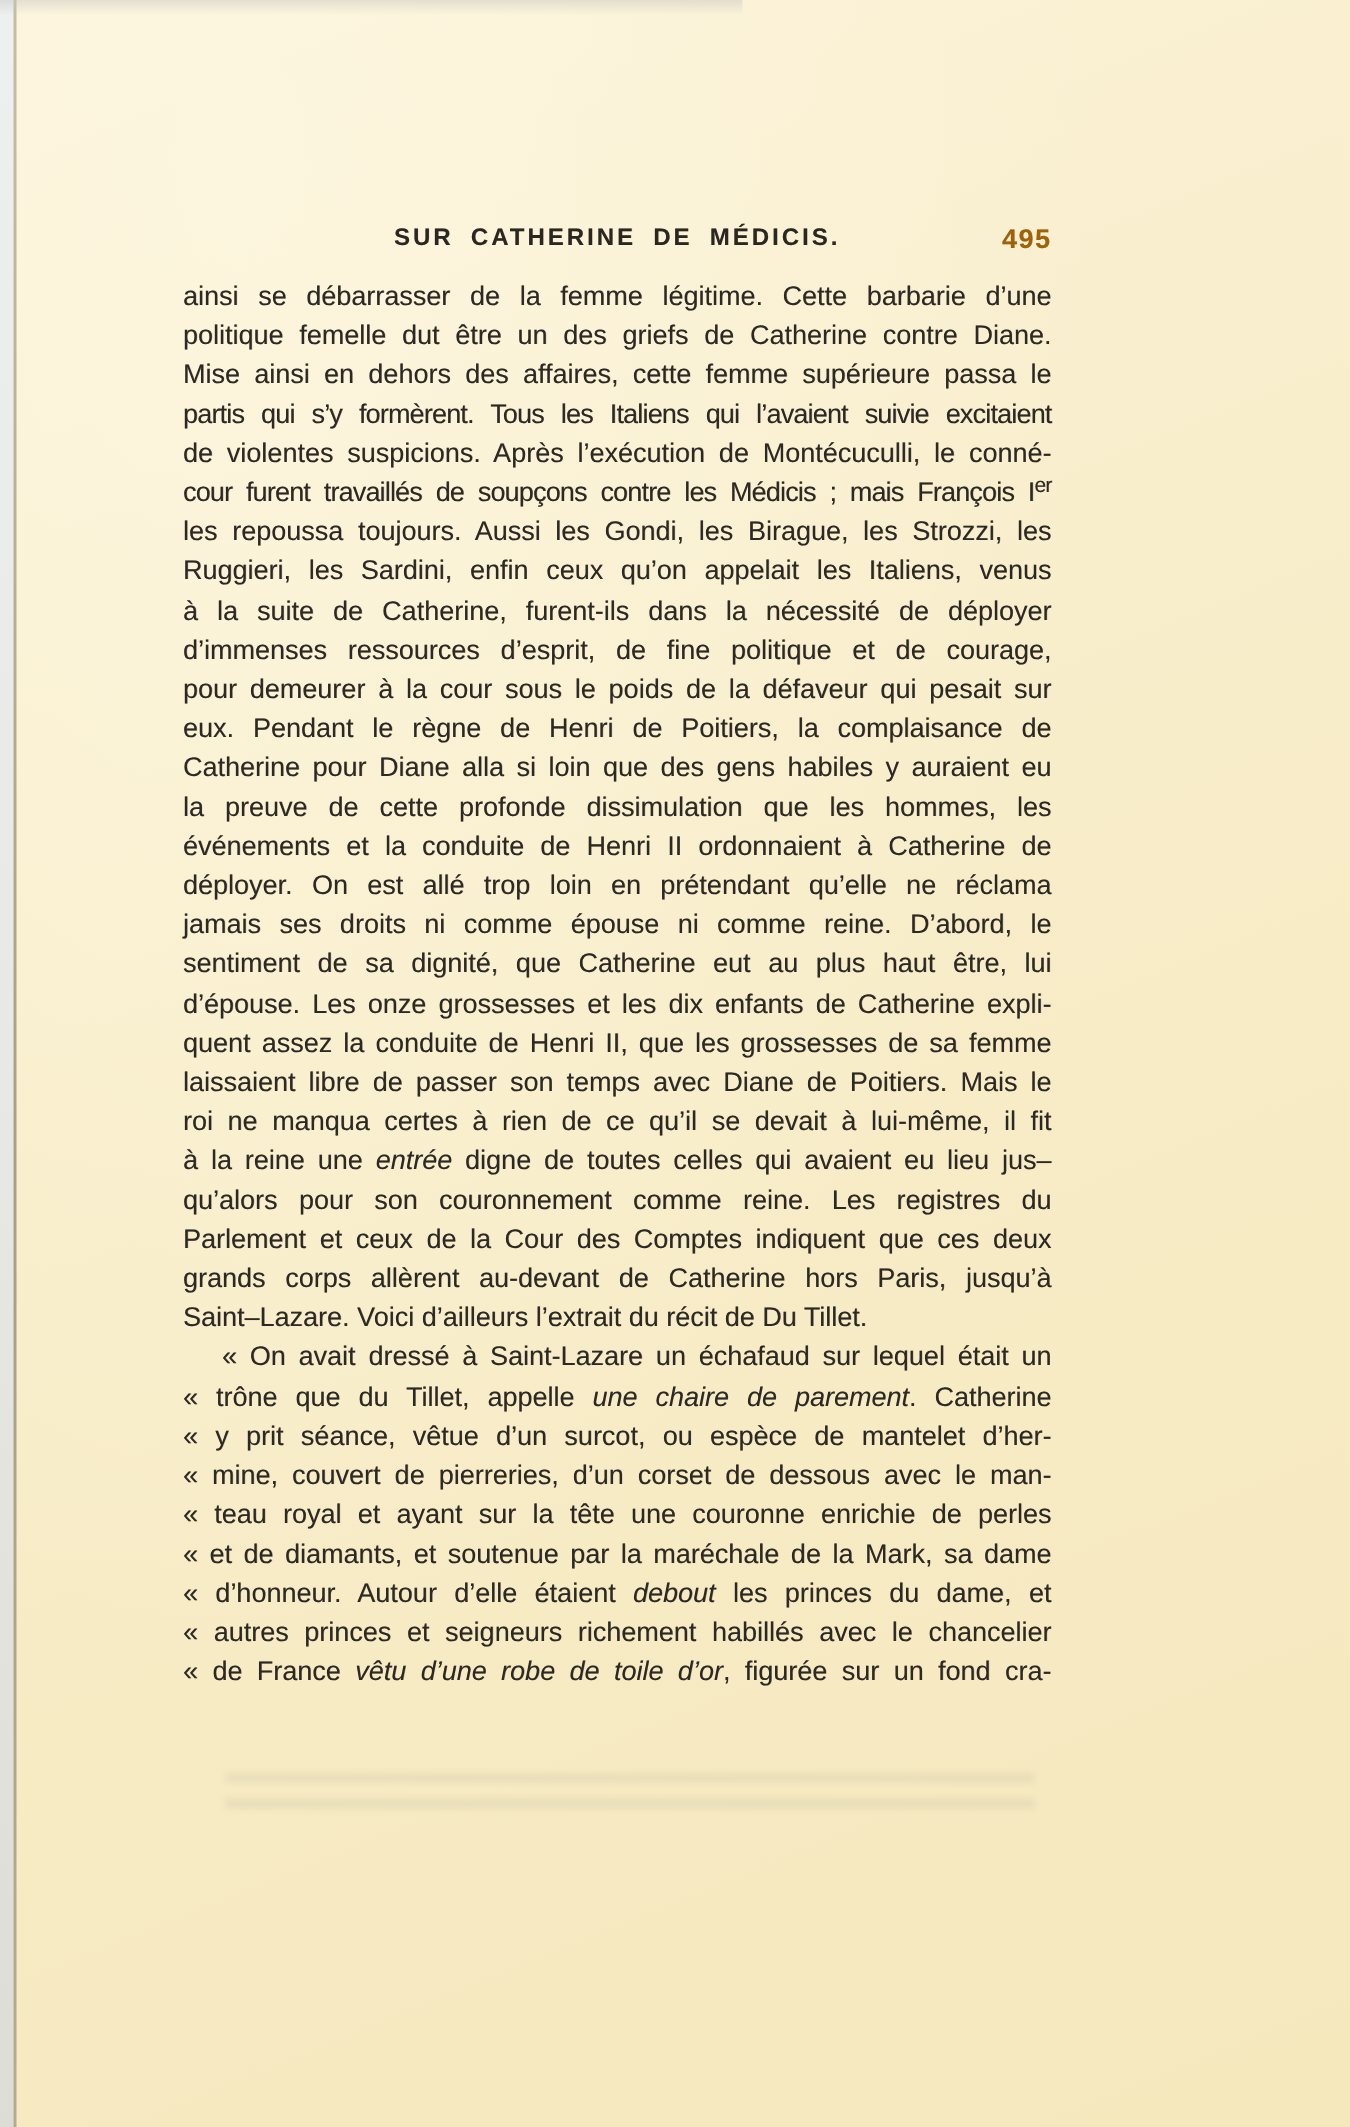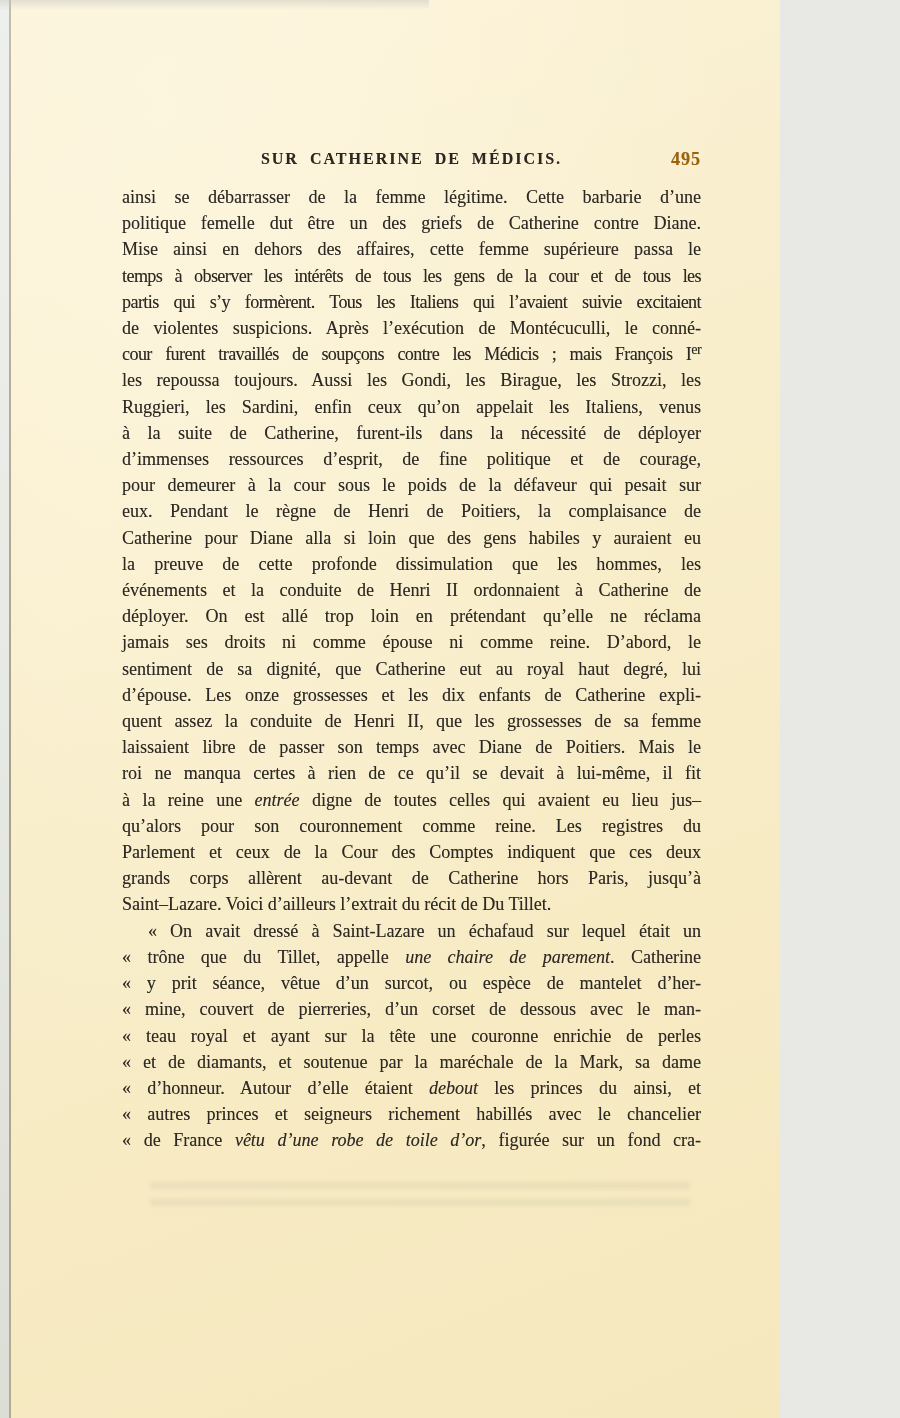--- a/index.html
+++ b/index.html
@@ -2,24 +2,24 @@
 <html><head>
 <meta charset="utf-8">
 <style>
   html, body {
     margin: 0;
     padding: 0;
     background: #e8e9e4;
   }
   .scan {
     position: relative;
-    width: 780px;
+    width: 900px;
     height: 1418px;
     overflow: hidden;
-    font-family: Liberation Serif, serif;
+    font-family: Liberation Sans, sans-serif;
   }
   
   .edge-strip {
     position: absolute;
     left: 0; top: 0; bottom: 0;
     width: 9px;
     background: linear-gradient(to bottom, #eef0ef 0%, #e7e9e4 50%, #dcddd5 100%);
     z-index: 2;
   }
   .edge-line {
@@ -120,49 +120,48 @@
 
   <div class="page-column">
     <div class="running-head">
       <span class="head-title">SUR CATHERINE DE MÉDICIS.</span>
       <span class="page-number">495</span>
     </div>
     <div class="body-text">
         <div class="line"><span>ainsi se débarrasser de la femme légitime. Cette barbarie d’une</span></div>
         <div class="line"><span>politique femelle dut être un des griefs de Catherine contre Diane.</span></div>
         <div class="line"><span>Mise ainsi en dehors des affaires, cette femme supérieure passa le</span></div>
-        <div class="line tight"><span>temps à observer les intérêts de tous les gens de la cour et de tous les</span></div>
         <div class="line tight"><span>partis qui s’y formèrent. Tous les Italiens qui l’avaient suivie excitaient</span></div>
         <div class="line"><span>de violentes suspicions. Après l’exécution de Montécuculli, le conné-</span></div>
         <div class="line tight"><span>cour furent travaillés de soupçons contre les Médicis ; mais François I</span><sup>er</sup></div>
         <div class="line"><span>les repoussa toujours. Aussi les Gondi, les Birague, les Strozzi, les</span></div>
         <div class="line"><span>Ruggieri, les Sardini, enfin ceux qu’on appelait les Italiens, venus</span></div>
         <div class="line"><span>à la suite de Catherine, furent-ils dans la nécessité de déployer</span></div>
         <div class="line"><span>d’immenses ressources d’esprit, de fine politique et de courage,</span></div>
         <div class="line"><span>pour demeurer à la cour sous le poids de la défaveur qui pesait sur</span></div>
         <div class="line"><span>eux. Pendant le règne de Henri de Poitiers, la complaisance de</span></div>
         <div class="line"><span>Catherine pour Diane alla si loin que des gens habiles y auraient eu</span></div>
         <div class="line"><span>la preuve de cette profonde dissimulation que les hommes, les</span></div>
         <div class="line"><span>événements et la conduite de Henri II ordonnaient à Catherine de</span></div>
         <div class="line"><span>déployer. On est allé trop loin en prétendant qu’elle ne réclama</span></div>
         <div class="line"><span>jamais ses droits ni comme épouse ni comme reine. D’abord, le</span></div>
-        <div class="line"><span>sentiment de sa dignité, que Catherine eut au royal haut degré, lui</span></div>
+        <div class="line"><span>sentiment de sa dignité, que Catherine eut au plus haut être, lui</span></div>
         <div class="line"><span>d’épouse. Les onze grossesses et les dix enfants de Catherine expli-</span></div>
         <div class="line"><span>quent assez la conduite de Henri II, que les grossesses de sa femme</span></div>
         <div class="line"><span>laissaient libre de passer son temps avec Diane de Poitiers. Mais le</span></div>
         <div class="line"><span>roi ne manqua certes à rien de ce qu’il se devait à lui-même, il fit</span></div>
         <div class="line"><span>à la reine une </span><em>entrée</em><span> digne de toutes celles qui avaient eu lieu jus–</span></div>
         <div class="line"><span>qu’alors pour son couronnement comme reine. Les registres du</span></div>
         <div class="line"><span>Parlement et ceux de la Cour des Comptes indiquent que ces deux</span></div>
         <div class="line"><span>grands corps allèrent au-devant de Catherine hors Paris, jusqu’à</span></div>
         <div class="line end"><span>Saint–Lazare. Voici d’ailleurs l’extrait du récit de Du Tillet.</span></div>
         <div class="line indent"><span>« On avait dressé à Saint-Lazare un échafaud sur lequel était un</span></div>
         <div class="line"><span>« trône que du Tillet, appelle </span><em>une chaire de parement</em><span>. Catherine</span></div>
         <div class="line"><span>« y prit séance, vêtue d’un surcot, ou espèce de mantelet d’her-</span></div>
         <div class="line"><span>« mine, couvert de pierreries, d’un corset de dessous avec le man-</span></div>
         <div class="line"><span>« teau royal et ayant sur la tête une couronne enrichie de perles</span></div>
         <div class="line"><span>« et de diamants, et soutenue par la maréchale de la Mark, sa dame</span></div>
-        <div class="line"><span>« d’honneur. Autour d’elle étaient </span><em>debout</em><span> les princes du ainsi, et</span></div>
+        <div class="line"><span>« d’honneur. Autour d’elle étaient </span><em>debout</em><span> les princes du dame, et</span></div>
         <div class="line"><span>« autres princes et seigneurs richement habillés avec le chancelier</span></div>
         <div class="line"><span>« de France </span><em>vêtu d’une robe de toile d’or</em><span>, figurée sur un fond cra-</span></div>
       </div>
   </div>
 </div>
 
 </body></html>

